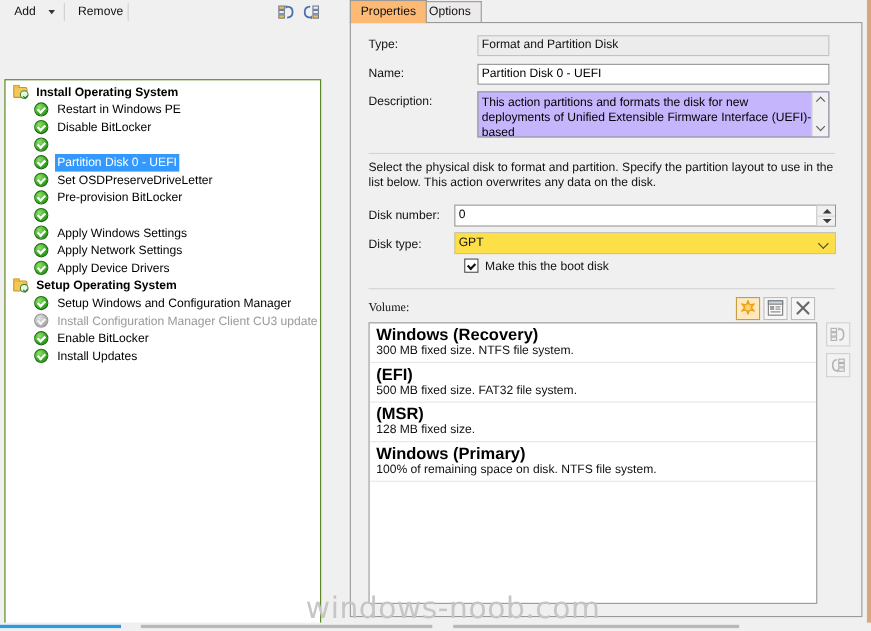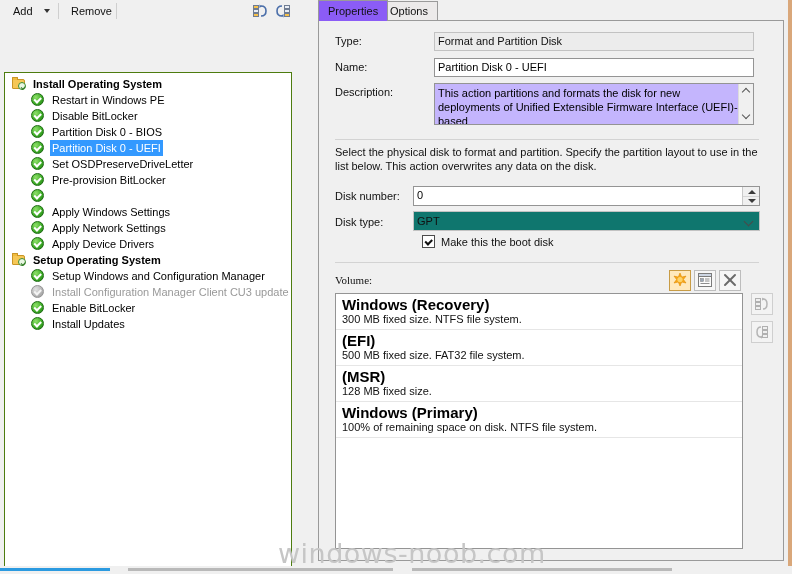--- a/index.html
+++ b/index.html
@@ -57,21 +57,21 @@
      border:1px solid #1d6d12;box-sizing:border-box;}
   .ico-check .c-mark{position:absolute;left:3px;top:4px;width:5px;height:2.5px;border-left:2px solid #ffffff;border-bottom:2px solid #ffffff;transform:rotate(-45deg);}
   .ico-check.off .c-circ{background:radial-gradient(circle at 35% 30%, #e2e2e2 0%, #b6b6b6 55%, #959595 100%);border-color:#949494;}
   .ico-check.off .c-mark{border-left-color:#f4f4f4;border-bottom-color:#f4f4f4;}
 
   
   .right{position:absolute;left:304px;top:0;width:480px;height:566px;}
   .tabs{position:absolute;left:14px;top:0;height:20px;}
   .tab{position:absolute;top:1px;height:19px;line-height:18px;padding:0 9px;font-size:11px;
        border:1px solid #9a9a9a;border-bottom:none;background:#eceaea;color:#111;box-sizing:border-box;cursor:default;}
-  .tab.active{top:0;height:21px;line-height:20px;background:#8b5cf6;border-color:#9a9a9a;z-index:3;}
+  .tab.active{top:0;height:21px;line-height:20px;background:#fdba74;border-color:#9a9a9a;z-index:3;}
   .tabpanel{position:absolute;left:14px;top:20px;width:466px;height:541px;background:#f0f0f0;border:1px solid #9a9a9a;box-sizing:border-box;}
   .tabpanel .capline{position:absolute;left:0;top:-1px;height:1px;background:#fff;}
 
   .frow{position:absolute;font-size:11px;}
   .flabel{color:#111;}
   .fieldro{position:absolute;background:#ececec;border:1px solid #c2c2c2;box-sizing:border-box;font-size:11px;line-height:17px;padding:0 3px;color:#111;}
   .fieldrw{position:absolute;background:#fff;border:1px solid #949494;box-sizing:border-box;font-size:11px;line-height:17px;padding:0 3px;color:#000;}
   .descbox{position:absolute;background:#c4b5fd;border:1px solid #949494;box-sizing:border-box;padding:2px 3px;font-size:11px;line-height:14px;color:#000;overflow:hidden;}
   .descscroll{position:absolute;right:0px;top:0px;width:15px;height:100%;background:#f0f0f0;border-left:1px solid #dcdcdc;box-sizing:border-box;}
   .sc-arrow{position:absolute;left:0;width:15px;height:16px;}
@@ -83,21 +83,21 @@
   .helptext{position:absolute;font-size:11px;line-height:14px;color:#111;}
 
   .spin{position:absolute;right:0;top:0;width:17px;height:100%;background:#f0f0f0;border-left:1px solid #c9c9c9;box-sizing:border-box;}
   .spin .half{position:absolute;left:0;width:16px;height:50%;}
   .spin .half.t{top:0;border-bottom:1px solid #d5d5d5;}
   .spin .half.b{bottom:0;}
   .tri{position:absolute;left:5px;width:0;height:0;border-left:4px solid transparent;border-right:4px solid transparent;}
   .tri.up{top:3px;border-bottom:4px solid #3b3b3b;}
   .tri.down{top:3px;border-top:4px solid #3b3b3b;}
 
-  .combo{position:absolute;background:#0f766e;border:1px solid #c2c2c2;box-sizing:border-box;font-size:11px;line-height:18px;padding:0 3px;color:#111;}
+  .combo{position:absolute;background:#fde047;border:1px solid #c2c2c2;box-sizing:border-box;font-size:11px;line-height:18px;padding:0 3px;color:#111;}
   .combo .cchev{position:absolute;right:7px;top:6px;width:6px;height:6px;border-left:1.6px solid #4a4a4a;border-bottom:1.6px solid #4a4a4a;transform:rotate(-45deg);}
 
   .cbox{position:absolute;width:13px;height:13px;background:#fff;border:1px solid #4c4c4c;box-sizing:border-box;}
   .cbox:after{content:"";position:absolute;left:2px;top:3px;width:5px;height:2.5px;border-left:2px solid #111;border-bottom:2px solid #111;transform:rotate(-45deg);}
 
   .iconbtn{position:absolute;width:22px;height:21px;border:1px solid #bdbdbd;background:#f6f6f6;box-sizing:border-box;cursor:default;}
   .iconbtn.on{background:#ffe9bd;border-color:#c89c46;}
 
   .vollist{position:absolute;background:#fff;border:1px solid #949494;box-sizing:border-box;overflow:hidden;}
   .volrow{position:relative;height:36px;border-bottom:1px solid #e6e6e6;box-sizing:border-box;padding:3px 0 0 6px;cursor:default;}
@@ -174,21 +174,20 @@
               <span class="c-circ"></span>
               <span class="c-mark"></span>
             </span>
           <span class="lbl">Disable BitLocker</span>
         </div>
         <div class="tnode child">
           <span class="ico ico-check">
               <span class="c-circ"></span>
               <span class="c-mark"></span>
             </span>
-          <span class="lbl">Partition Disk 0 - BIOS</span>
         </div>
         <div class="tnode child sel">
           <span class="ico ico-check">
               <span class="c-circ"></span>
               <span class="c-mark"></span>
             </span>
           <span class="lbl">Partition Disk 0 - UEFI</span>
         </div>
         <div class="tnode child">
           <span class="ico ico-check">

